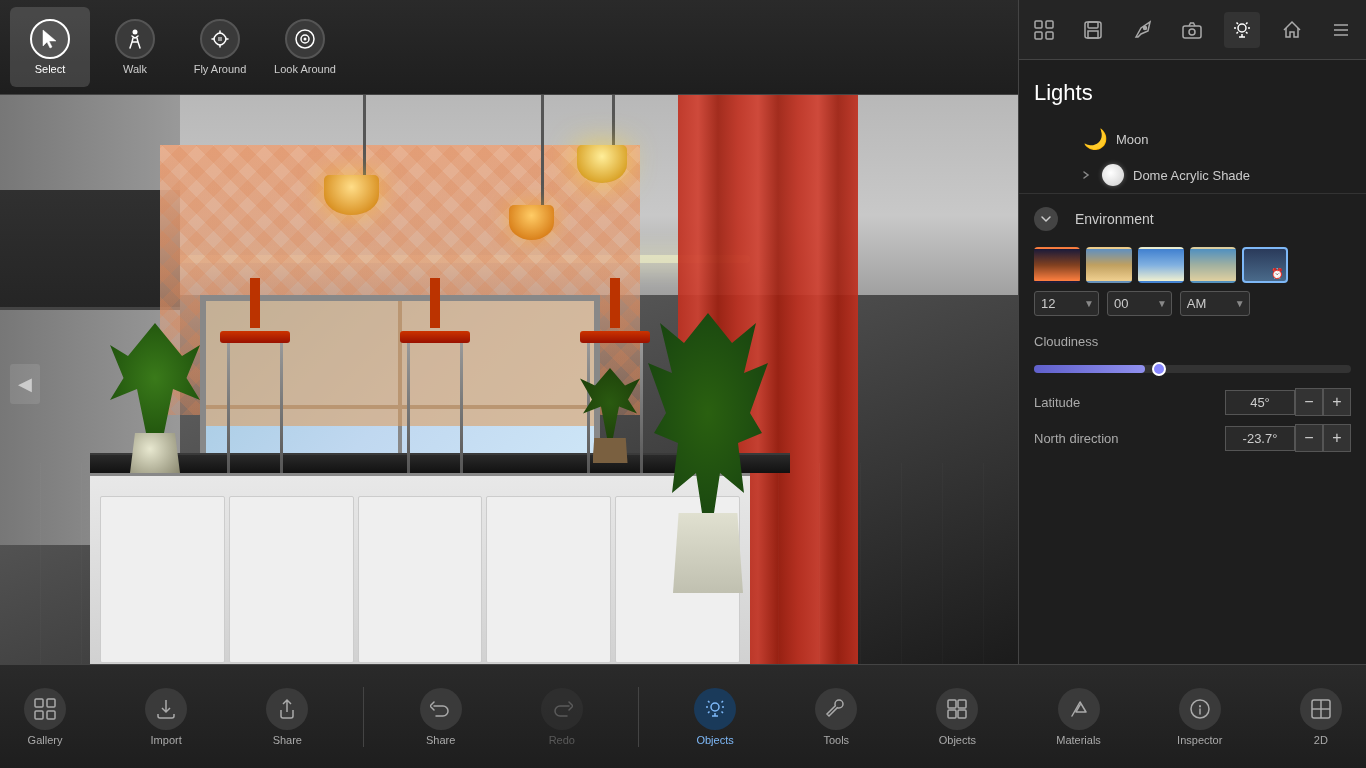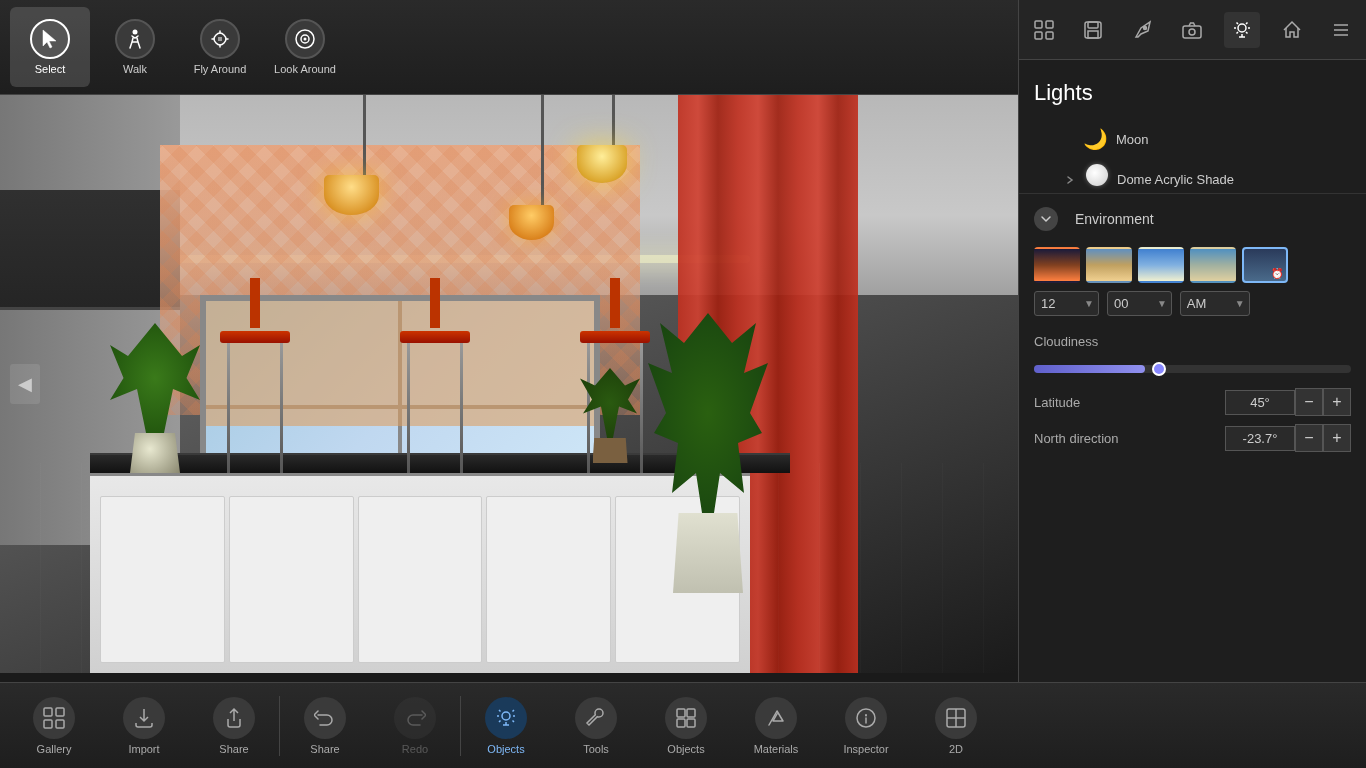--- a/index.html
+++ b/index.html
@@ -33,26 +33,25 @@
       background: #2a2a2a; overflow: hidden;
     }
     #viewport-bg {
       width: 100%; height: 100%;
       background: linear-gradient(160deg, #8a8a8a 0%, #6a6a6a 20%, #5a5a5a 40%, #3a3a3a 70%, #1a1a1a 100%);
       position: relative;
     }
 
     
     #bottom-toolbar {
-      position: absolute; bottom: 0; left: 0; width: 1366px; height: 86px;
+      position: absolute; bottom: 0; left: 0; width: 1366px; height: 104px;
       background: linear-gradient(to bottom, #2a2a2a, #1e1e1e);
-      display: flex; align-items: center; justify-content: flex-start;
+      display: flex; align-items: center; justify-content: space-between;
       border-top: 1px solid #444;
       z-index: 10;
-      padding-left: 9px;
     }
     .bottom-btn {
       display: flex; flex-direction: column; align-items: center; justify-content: center;
       width: 90px; height: 85px; cursor: pointer; color: #aaa; font-size: 11px; gap: 4px;
       border: none; background: transparent;
     }
     .bottom-btn.active { color: #7eb8f7; }
     .bottom-icon {
       width: 42px; height: 42px; border-radius: 50%;
       background: #3a3a3a; display: flex; align-items: center; justify-content: center;
@@ -427,21 +426,21 @@
     <div class="light-item">
       <div class="indent"></div>
       <div class="tree-arrow"></div>
       <div class="light-icon-img">
         <span style="font-size:20px;">🌙</span>
       </div>
       <span>Moon</span>
     </div>
 
 
-    <div class="light-item" style="padding-left:16px;align-items:flex-end;">
+    <div class="light-item" style="padding-left:32px;">
       <div class="indent"></div>
       <div class="tree-arrow">
         <svg width="10" height="10" viewBox="0 0 10 10" fill="none">
           <path d="M3 2l4 3-4 3" stroke="#888" stroke-width="1.5" stroke-linecap="round"></path>
         </svg>
       </div>
       <div class="light-icon-img">
         <div class="dome-icon"></div>
       </div>
       <span>Dome Acrylic Shade</span>

